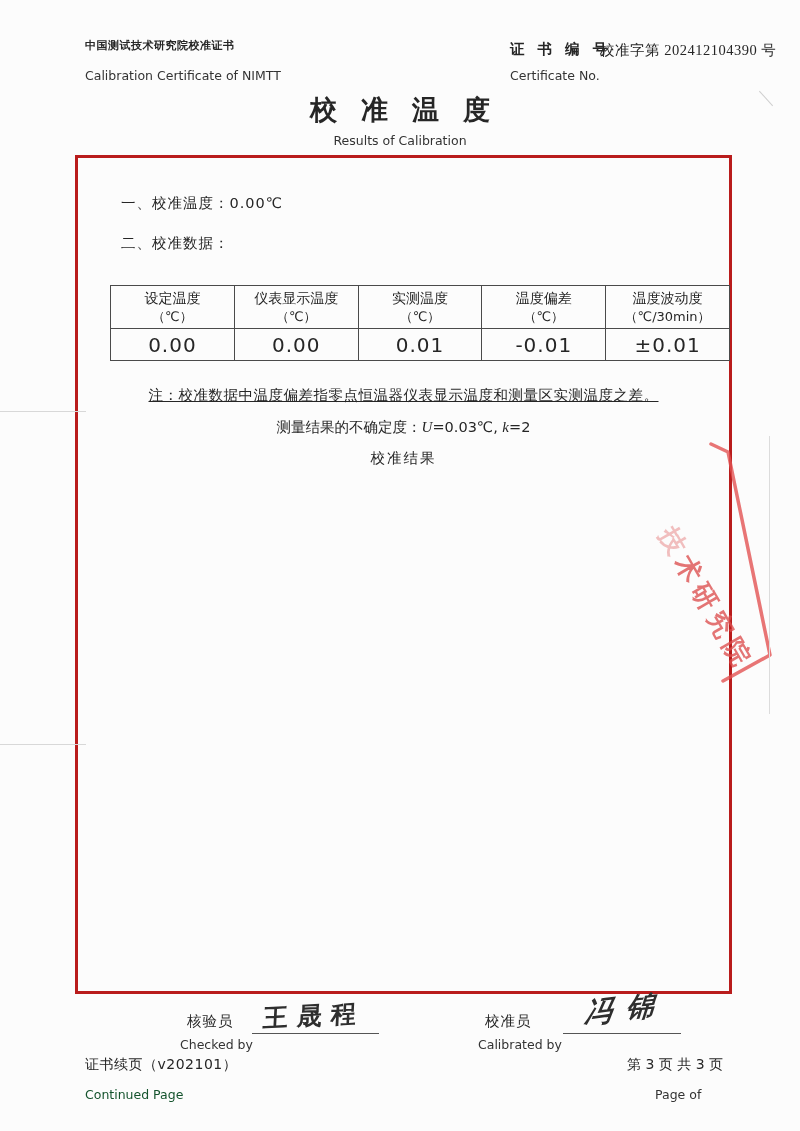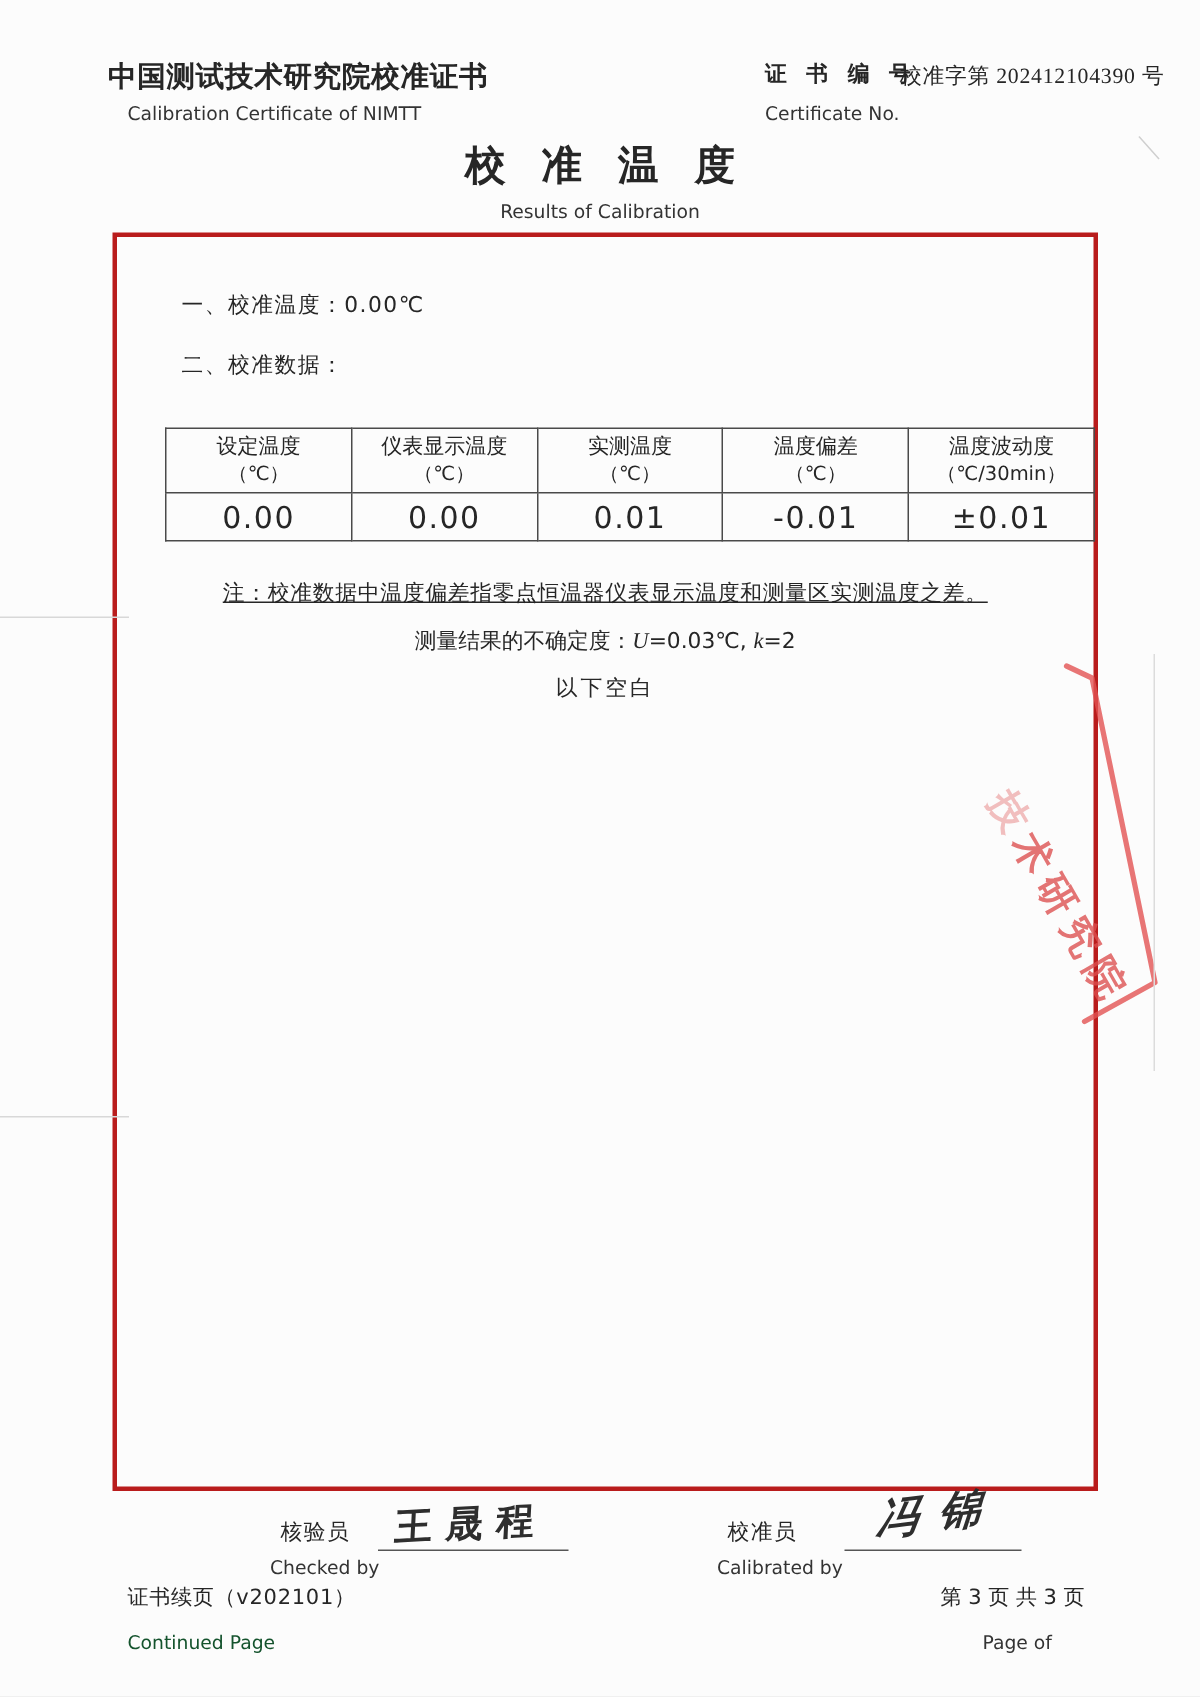--- a/index.html
+++ b/index.html
@@ -3,21 +3,21 @@
 <meta charset="utf-8">
 <style>
   html,body{margin:0;padding:0;background:#e8e8e8;}
   .page{
     position:relative;width:800px;height:1131px;background:#fcfcfc;
     font-family:"DejaVu Sans","Liberation Sans",sans-serif;color:#262626;
     overflow:hidden;margin:0 auto;
   }
   .abs{position:absolute;}
   
-  .org-cn{left:72px;top:38px;font-size:19px;font-weight:600;letter-spacing:.5px;}
+  .org-cn{left:85px;top:38px;font-size:11px;font-weight:600;letter-spacing:.5px;}
   .org-en{left:85px;top:68px;font-size:12.5px;color:#333;}
   .certno-cn{left:510px;top:40px;font-size:14.5px;font-weight:600;letter-spacing:4px;}
   .certno-val{left:600px;top:41px;font-size:14.5px;font-family:"Liberation Serif","DejaVu Serif",serif;letter-spacing:.5px;font-weight:400;}
   .certno-en{left:510px;top:68px;font-size:12.5px;color:#333;}
   
   .title-cn{left:0;top:92px;width:800px;text-align:center;font-size:27px;font-weight:600;letter-spacing:24px;text-indent:24px;}
   .title-en{left:0;top:133px;width:800px;text-align:center;font-size:12.5px;color:#333;}
   
   .main-box{left:75px;top:155px;width:651px;height:833px;border:3px solid #b91c1c;background:transparent;}
   .line1{left:43px;top:36px;font-size:14.5px;letter-spacing:1px;}
@@ -121,21 +121,21 @@
         </tr>
       </tbody>
     </table>
 
     <div class="abs note-line">注：校准数据中温度偏差指零点恒温器仪表显示温度和测量区实测温度之差。</div>
 
     <div class="abs uncert-line">
       <span>测量结果的不确定度：</span><span class="ital">U</span><span>=0.03℃, </span><span class="ital">k</span><span>=2</span>
     </div>
 
-    <div class="abs blank-line">以下空白</div>
+    <div class="abs blank-line">校准结果</div>
 
   </div>
 
   <div class="abs stamp">
     <svg width="145" height="290" viewBox="0 0 145 290">
       <polyline points="56,19 73,27 115,230 68,256" fill="none" stroke="#e25353" stroke-width="3.5" stroke-linejoin="round" stroke-linecap="round" opacity="0.8"></polyline>
     </svg>
     <div class="stamp-text"><span class="fade">技</span><span>术研究院</span></div>
   </div>
 

